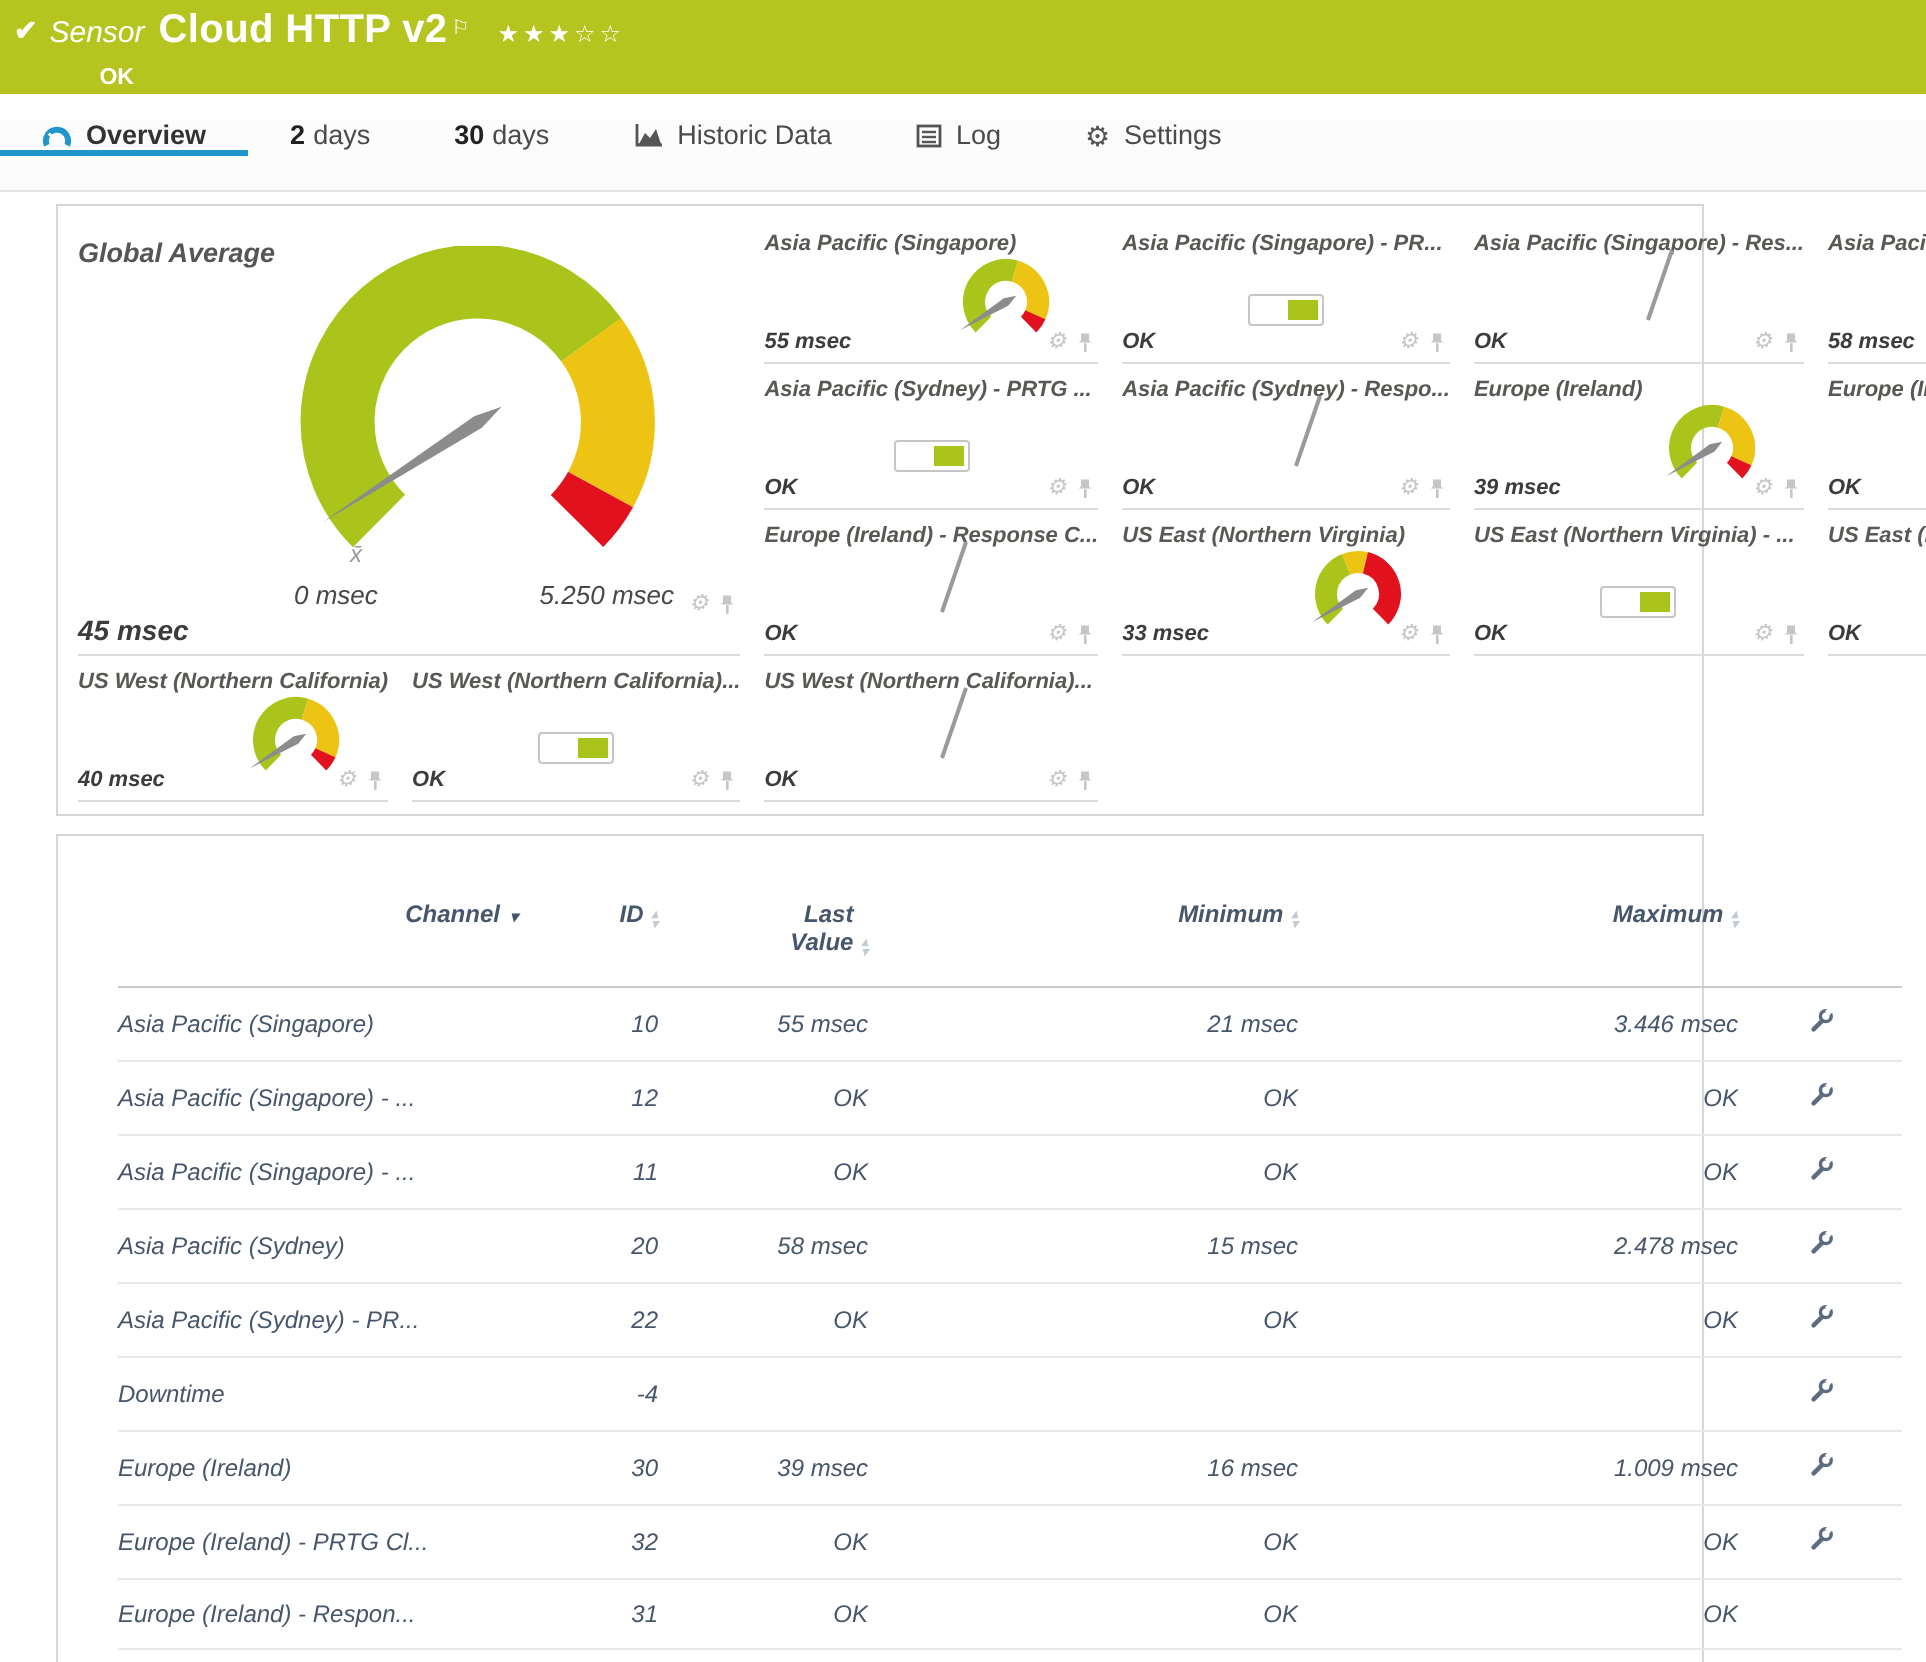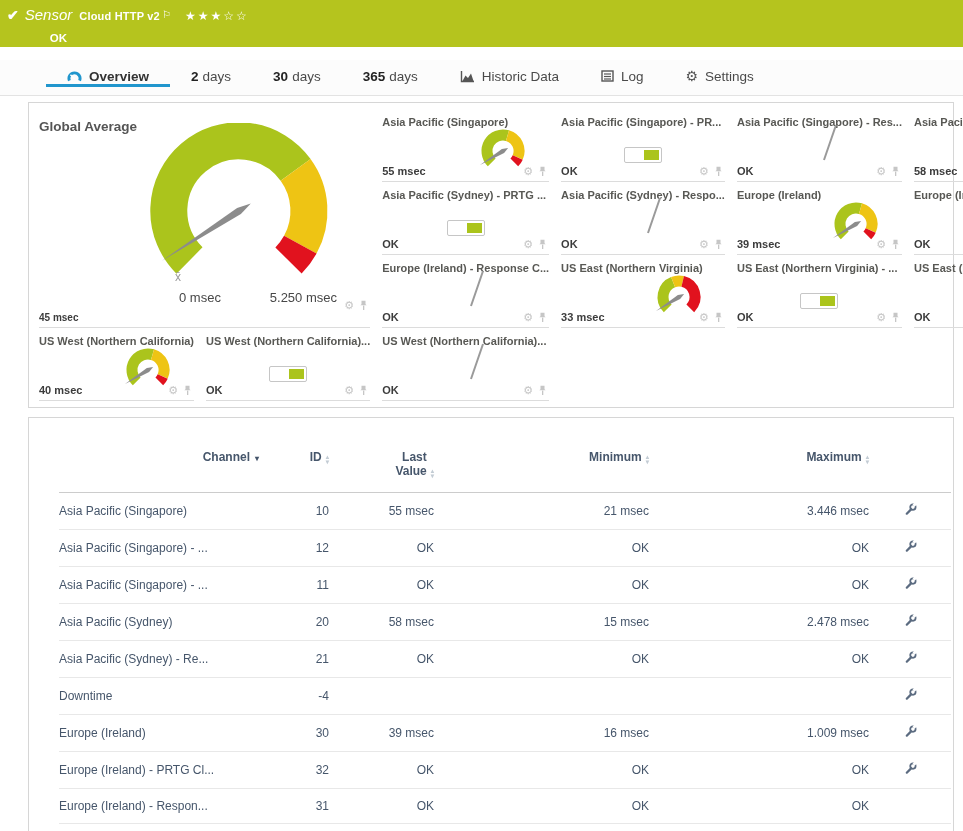--- a/index.html
+++ b/index.html
@@ -6,55 +6,55 @@
   body{
     width:963px;height:831px;overflow:hidden;background:#fff;
     font-family:"Liberation Sans", sans-serif;
     -webkit-font-smoothing:antialiased;
   }
   
   .topbar{height:47px;background:#b5c41e;color:#fff;display:flex;align-items:flex-start;padding:5px 10px 0 7px;box-sizing:border-box;}
   .check{font-size:14px;font-weight:bold;margin:2px 6px 0 0;}
   .titleblock{line-height:20px;}
   .sensor-kind{font-style:italic;font-size:15px;margin-right:7px;}
-  .sensor-title{font-weight:bold;font-size:11px;letter-spacing:.2px;}
+  .sensor-title{font-weight:bold;font-size:20px;letter-spacing:.2px;}
   .flag{font-size:10px;vertical-align:top;margin-left:2px;}
   .stars{font-size:12px;letter-spacing:2px;margin-left:14px;}
   .status-ok{font-weight:bold;font-size:11.5px;margin:2px 0 0 25px;}
   
-  .tabbar{margin-top:13px;height:35px;display:flex;align-items:center;padding-left:46px;border-bottom:1px solid #e3e3e3;background:#fcfcfc;}
+  .tabbar{margin-top:13px;height:35px;display:flex;align-items:flex-start;border-bottom:1px solid #e3e3e3;background:#fcfcfc;}
   .tab{display:flex;align-items:center;gap:7px;padding:0 21px;font-size:13.5px;color:#4a4a4a;text-decoration:none;border-bottom:3px solid transparent;white-space:nowrap;}
   .tab.active{border-bottom-color:#2196cd;color:#333;font-weight:bold;}
   .tab b{color:#222;margin-right:4px;font-weight:bold;}
   .tab .ticon{display:inline-flex;align-items:center;color:#555;font-size:14px;line-height:1;}
   
-  .panel{border:1px solid #d6d6d6;background:#fff;margin-left:28px;width:926px;box-sizing:border-box;}
+  .panel{border:1px solid #d6d6d6;background:#fff;margin-left:28px;width:824px;box-sizing:border-box;font-style:italic;}
   .panel.gauges{margin-top:6px;}
   .panel.tablewrap{margin-top:9px;height:600px;padding:28px 30px 0 30px;}
   
   .gauges-grid{display:grid;grid-template-columns:repeat(6,1fr);grid-auto-rows:73px;padding:6px 10px;column-gap:12px;}
   .gcell{position:relative;border-bottom:1px solid #dcdcdc;}
   .gtitle{font-size:11px;font-weight:bold;color:#585854;padding-top:7px;white-space:nowrap;overflow:hidden;}
   .gfoot{position:absolute;bottom:4px;left:0;right:2px;display:flex;justify-content:space-between;align-items:center;}
   .gvalue{font-weight:bold;font-size:11px;color:#3c3c3c;}
   .gicons{display:flex;gap:5px;align-items:center;color:#c6c6c6;}
   .gear-glyph{font-size:11px;line-height:1;cursor:pointer;}
   .gind-gauge svg{position:absolute;right:14px;top:16px;}
   .toggle{position:absolute;left:50%;top:38px;transform:translateX(-50%);width:36px;height:14px;border:1px solid #c6c6c6;border-radius:2px;background:#fff;}
   .toggle i{position:absolute;right:2px;top:2px;bottom:2px;width:15px;background:#abc41c;}
   .diag{position:absolute;left:56%;top:15px;width:2px;height:37px;background:#9a9a9a;transform:rotate(19deg);}
   
   .main-cell{grid-column:1/3;grid-row:1/4;position:relative;border-bottom:1px solid #dcdcdc;}
   .main-cell .gtitle{font-size:13.5px;padding-top:10px;color:#555;}
   .main-cell .main-svg{position:absolute;left:98px;top:14px;}
   .mean-marker{position:absolute;left:136px;top:161px;font-size:12px;color:#9a9a9a;}
   .scale-labels{position:absolute;left:98px;top:181px;width:168px;font-size:13px;color:#474747;}
-  .scale-labels .smin{position:absolute;left:42px;}
+  .scale-labels .smin{position:absolute;left:10px;}
   .scale-labels .smax{position:absolute;right:-32px;}
-  .main-cell .gvalue{font-size:10px;margin-top:25px;}
+  .main-cell .gvalue{font-size:14px;margin-top:25px;}
   
   table.channels{border-collapse:collapse;width:892px;font-size:12px;color:#46566b;table-layout:fixed;}
   .channels th{font-weight:bold;text-align:right;padding:4px 0 14px 0;border-bottom:1px solid #cccccc;vertical-align:top;cursor:pointer;}
   .channels th.c-channel{text-align:right;}
   .channels td{padding:10px 0;border-bottom:1px solid #e8e8e8;text-align:right;}
   .channels td.c-channel{text-align:left;}
   .channels td.c-action,.channels th.c-action{text-align:center;border-bottom-color:#e8e8e8;}
   .channels th.c-action{border-bottom:1px solid #ccc;}
   .hl-wrap{display:inline-block;max-width:42px;text-align:right;}
   .sort-both{display:inline-flex;flex-direction:column;font-size:6.5px;line-height:4.5px;color:#c3ccd4;margin-left:4px;vertical-align:2px;}
@@ -82,23 +82,20 @@
           <line x1="8.2" y1="10" x2="3.6" y2="5.2" stroke="#fff" stroke-width="1.6"></line>
         </svg>
       </span>
       <span>Overview</span>
     </a>
     <a class="tab" href="#">
       <span><b>2</b><span>days</span></span>
     </a>
     <a class="tab" href="#">
       <span><b>30</b><span>days</span></span>
-    </a>
-    <a class="tab" href="#">
-      <span><b>365</b><span>days</span></span>
     </a>
     <a class="tab" href="#">
       <span class="ticon">
         <svg width="15" height="13" viewBox="0 0 15 13">
           <path d="M1.5 1 V11.5 H14" fill="none" stroke="#555" stroke-width="1.4"></path>
           <polygon points="2.5,11 5.5,5.5 8,8 11,3.5 13.5,11" fill="#555"></polygon>
         </svg>
       </span>
       <span>Historic Data</span>
     </a>
@@ -421,22 +418,22 @@
           <td>58 msec</td>
           <td>15 msec</td>
           <td>2.478 msec</td>
           <td class="c-action"><span class="wrench-btn"><svg width="13" height="13" viewBox="0 0 14 14">
                 <line x1="3" y1="11.5" x2="7.6" y2="6.9" stroke="#5b6b80" stroke-width="2.4" stroke-linecap="round"></line>
                 <circle cx="9.6" cy="4.4" r="2.9" fill="none" stroke="#5b6b80" stroke-width="1.9"></circle>
                 <rect x="9.8" y="0.2" width="3.2" height="3.2" fill="#ffffff" transform="rotate(45 11.4 1.8)"></rect>
               </svg></span></td>
         </tr>
         <tr>
-          <td class="c-channel">Asia Pacific (Sydney) - Re...</td>
-          <td>21</td>
+          <td class="c-channel">Asia Pacific (Sydney) - PR...</td>
+          <td>22</td>
           <td>OK</td>
           <td>OK</td>
           <td>OK</td>
           <td class="c-action"><span class="wrench-btn"><svg width="13" height="13" viewBox="0 0 14 14">
                 <line x1="3" y1="11.5" x2="7.6" y2="6.9" stroke="#5b6b80" stroke-width="2.4" stroke-linecap="round"></line>
                 <circle cx="9.6" cy="4.4" r="2.9" fill="none" stroke="#5b6b80" stroke-width="1.9"></circle>
                 <rect x="9.8" y="0.2" width="3.2" height="3.2" fill="#ffffff" transform="rotate(45 11.4 1.8)"></rect>
               </svg></span></td>
         </tr>
         <tr>

